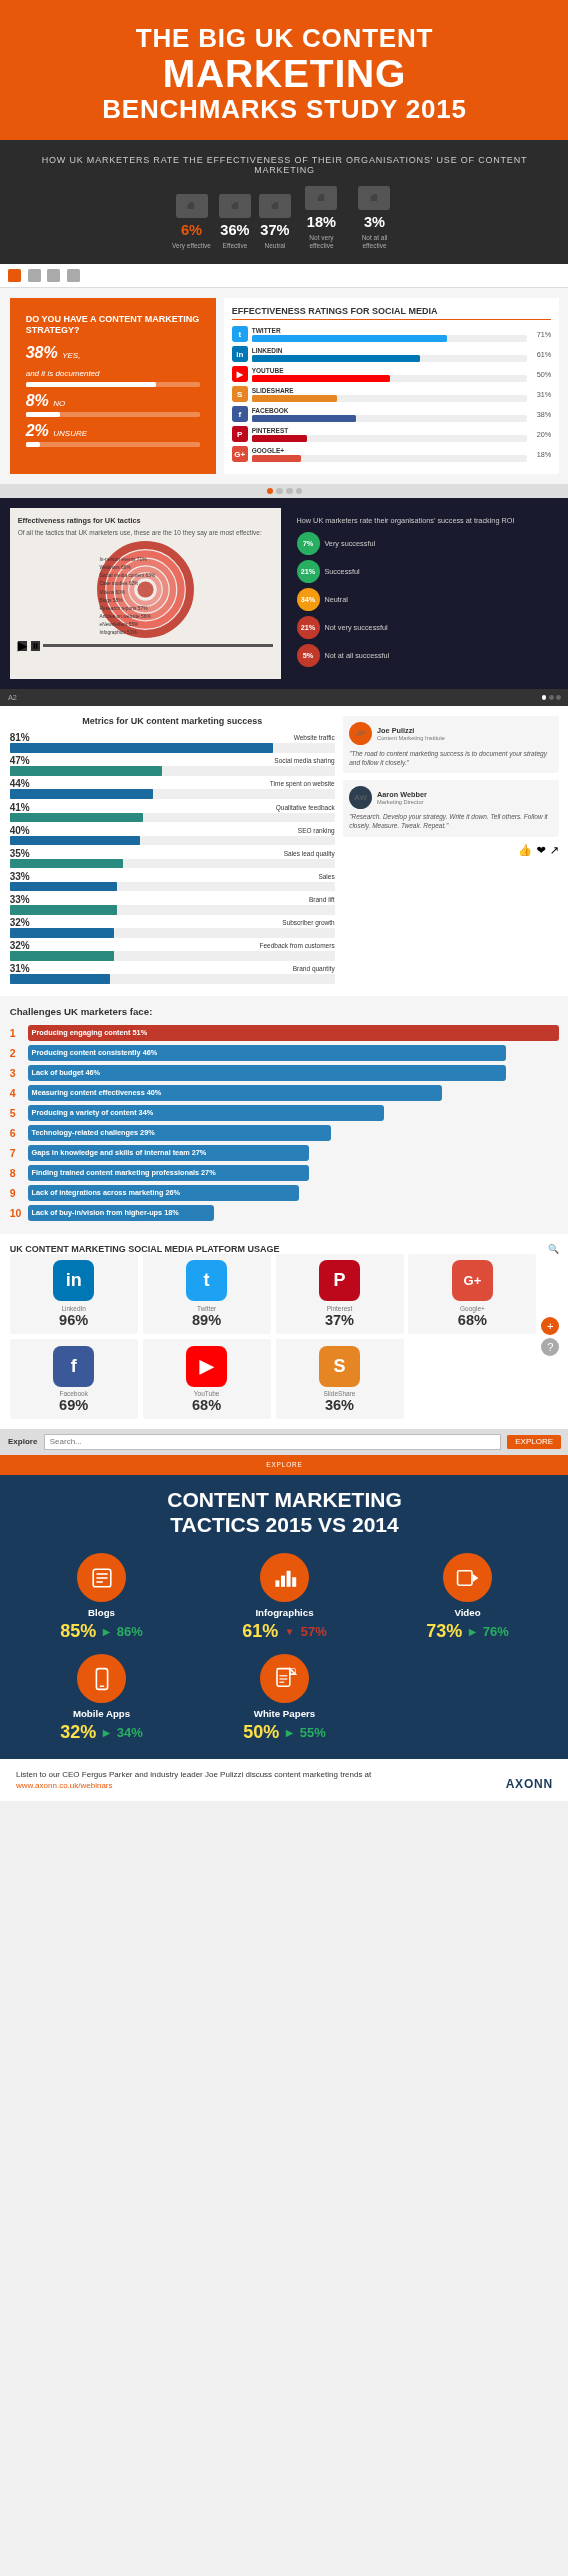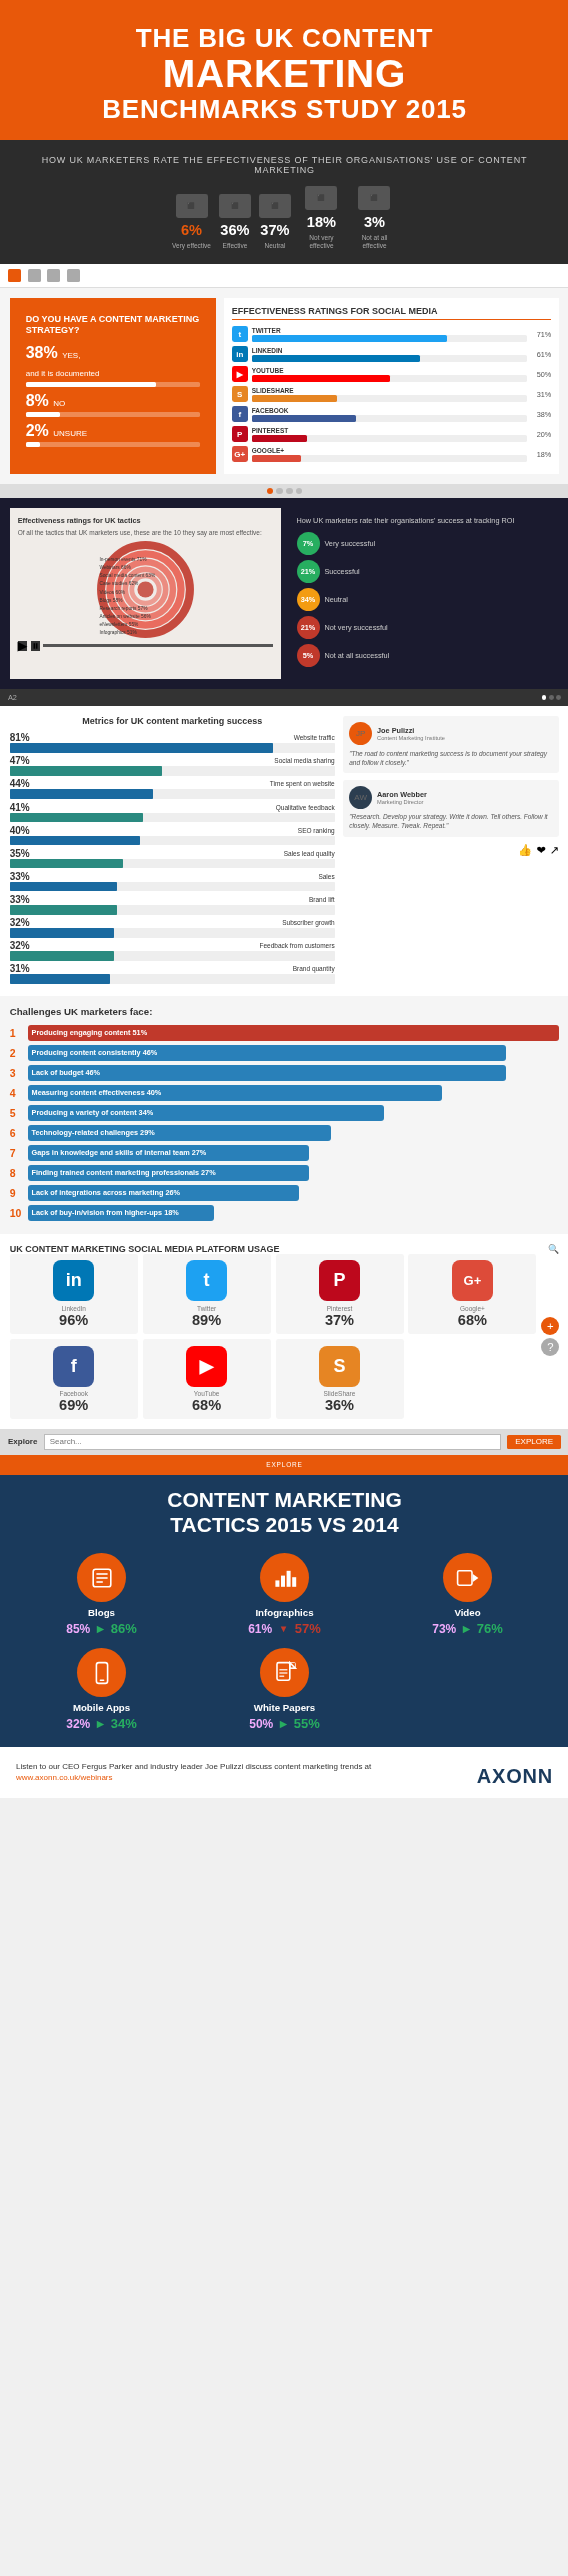--- a/index.html
+++ b/index.html
@@ -108,20 +108,21 @@
       line-height: 1.3;
       margin-bottom: 6.5px;
     }
     .strategy-item {
       margin-bottom: 4.9px;
     }
     .strategy-pct {
       font-size: 16px;
       font-weight: bold;
       color: white;
+      font-style: italic;
     }
     .strategy-pct span {
       font-size: 8px;
       font-weight: normal;
     }
     .strategy-bar {
       height: 4.9px;
       background: rgba(255,255,255,0.3);
       margin: 2.4px 0;
       border-radius: 1.6px;
@@ -542,23 +543,23 @@
       font-weight: bold;
       margin-bottom: 3.2px;
     }
     .tactic-pcts {
       display: flex;
       gap: 6.5px;
       justify-content: center;
       align-items: center;
     }
     .tactic-pct-old {
-      font-size: 12px;
-      font-weight: bold;
-      color: #f0abfc;
+      font-size: 18px;
+      font-weight: bold;
+      color: #fde047;
     }
     .tactic-pct-new {
       font-size: 13px;
       font-weight: bold;
       color: #27ae60;
     }
     .tactic-arrow {
       font-size: 9.7px;
       color: #27ae60;
     }
@@ -575,21 +576,21 @@
       font-size: 8px;
       color: #333;
       line-height: 1.4;
       flex: 1;
     }
     .footer-text a {
       color: #e8580a;
       text-decoration: none;
     }
     .footer-logo {
-      font-size: 20px;
+      font-size: 12px;
       font-weight: 900;
       color: #1a3a5c;
       letter-spacing: 0.8px;
       margin-top: 8px;
     }
 
     .slide-counter {
       background: #333;
       padding: 4px 8px;
       display: flex;

